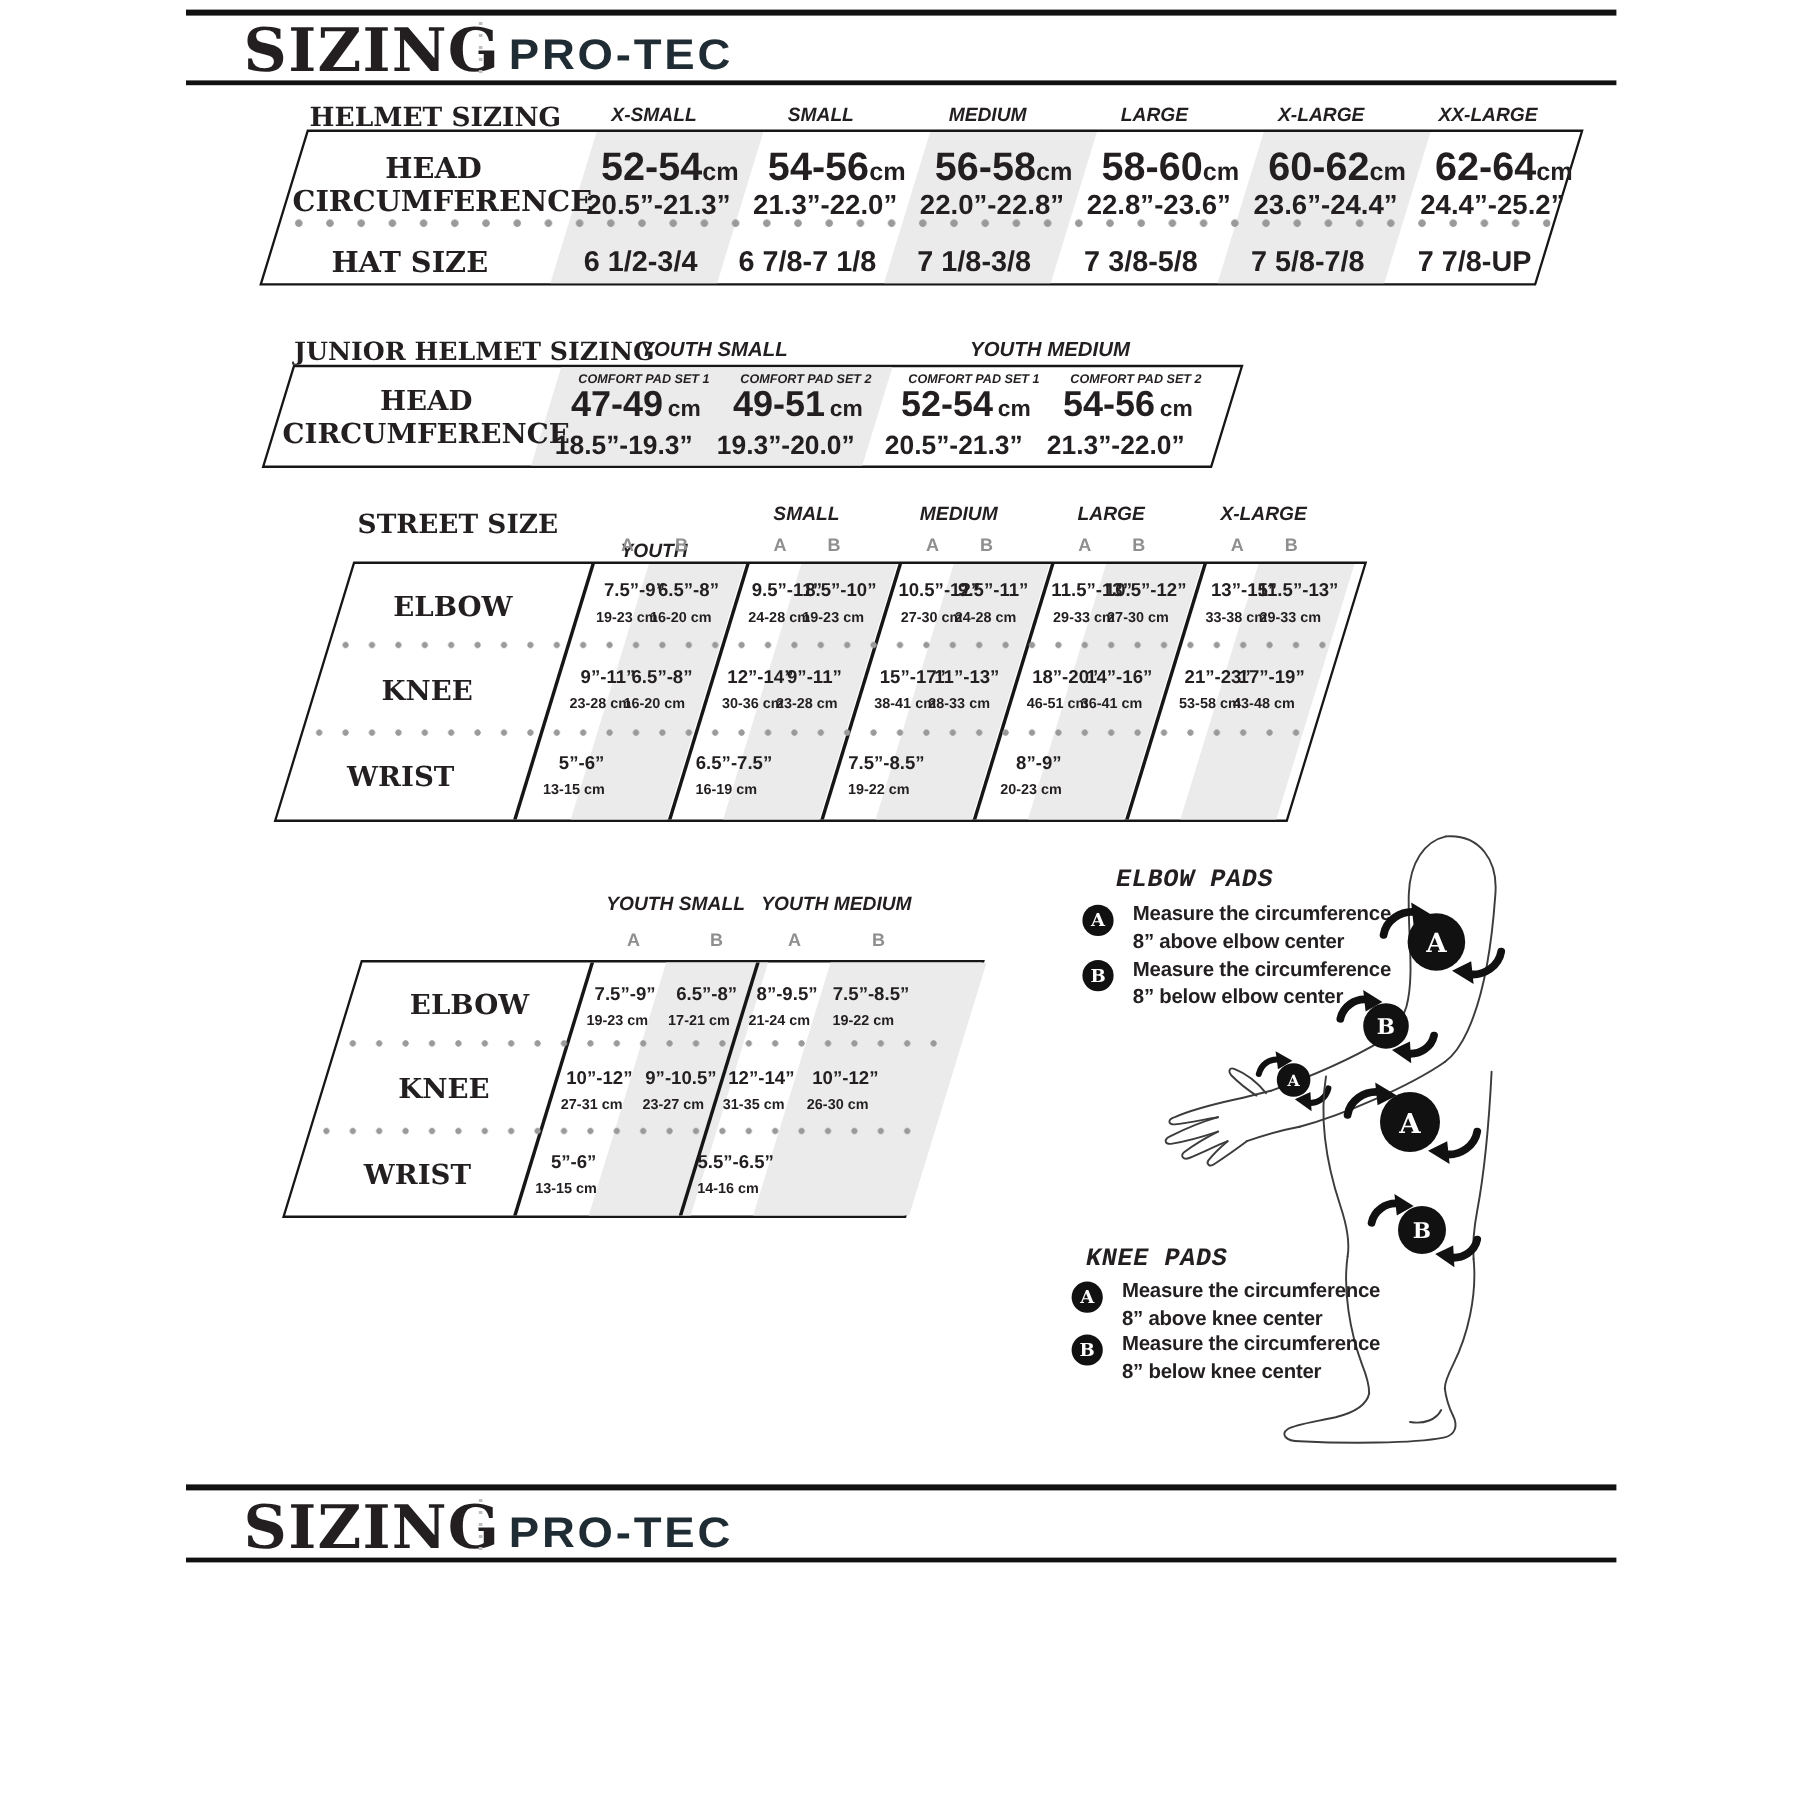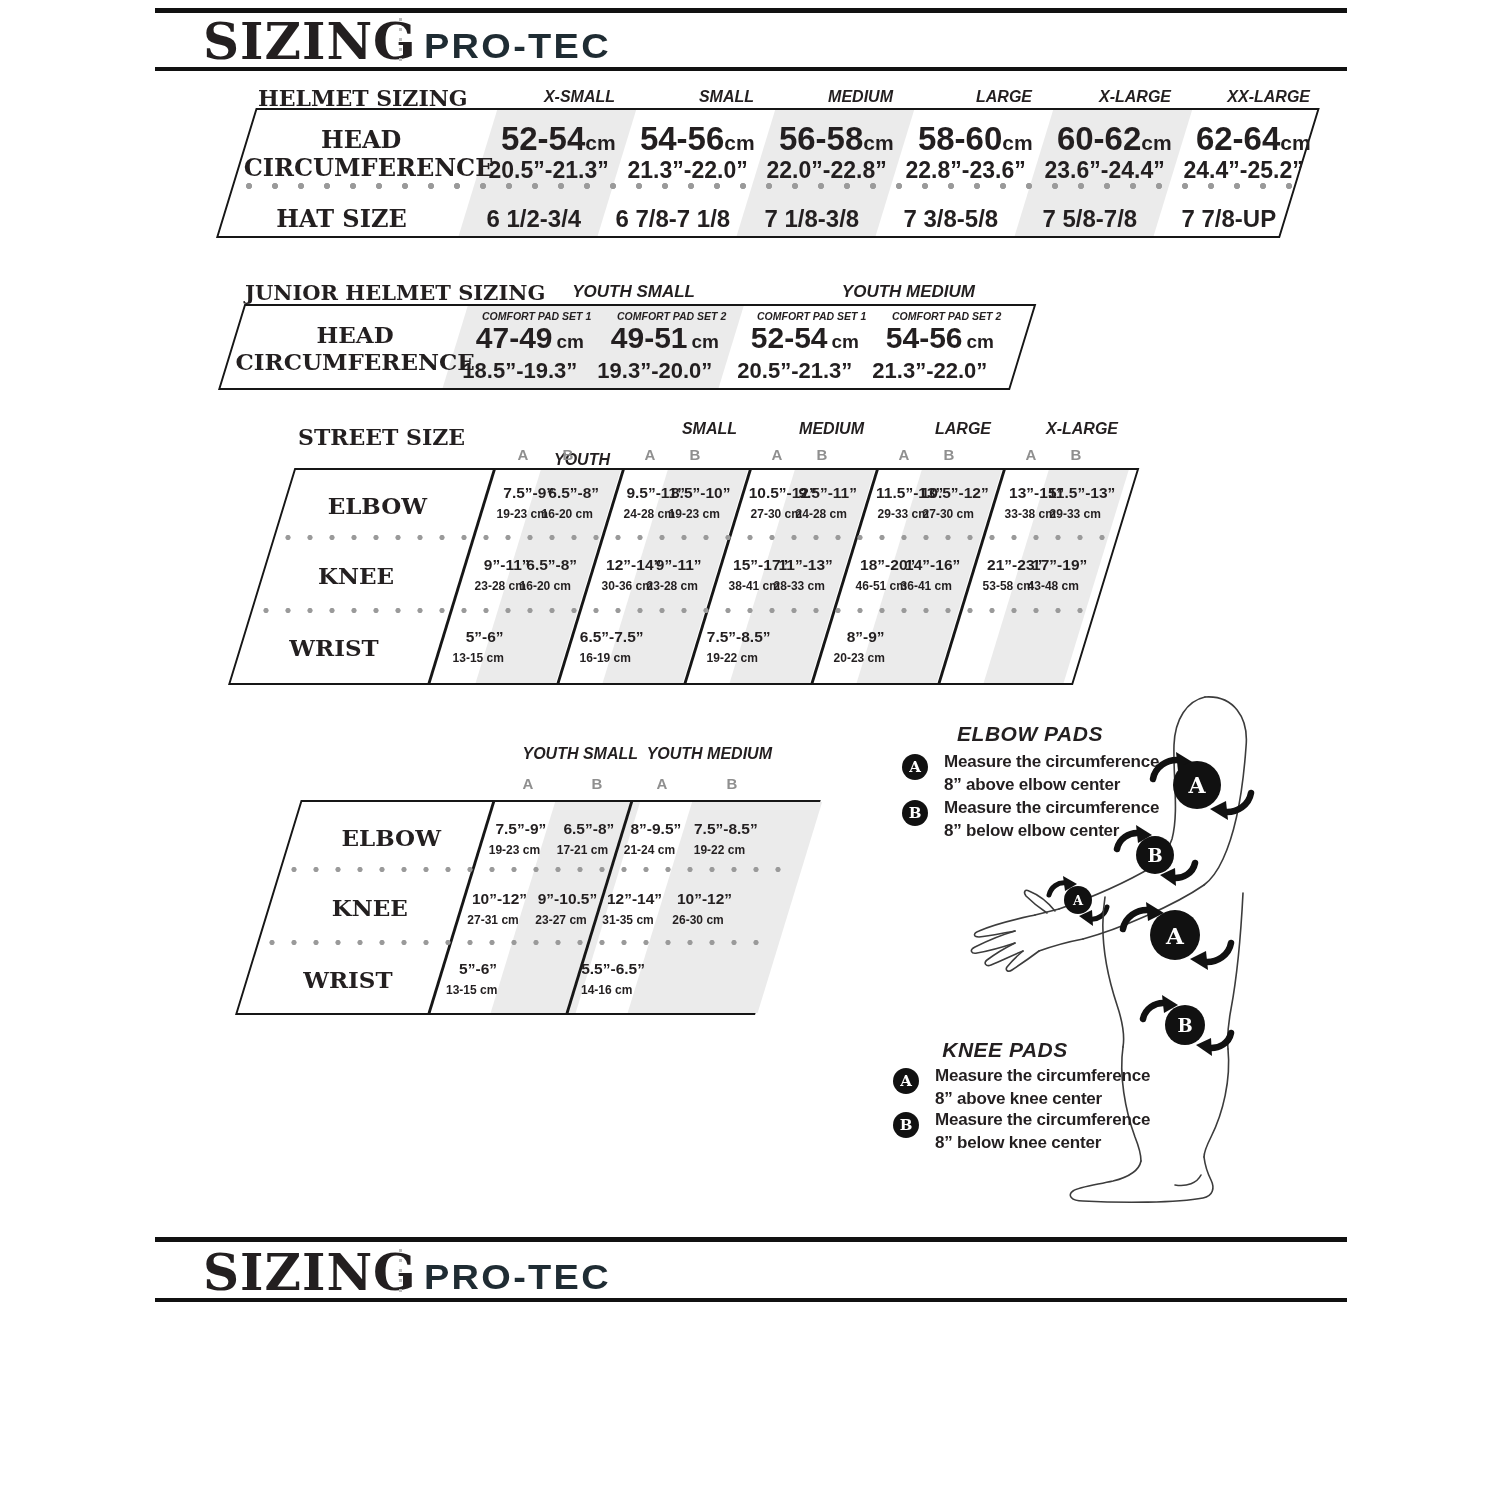--- a/index.html
+++ b/index.html
@@ -1,21 +1,21 @@
 <!DOCTYPE html>
 <html><head>
 <meta charset="utf-8">
 <style>
   html,body{margin:0;padding:0;background:#fff;}
   #page{position:relative;width:1500px;height:1500px;background:#fff;overflow:hidden;
         font-family:"Liberation Sans",sans-serif;color:#231f20;}
   .abs{position:absolute;}
   .slab{font-family:"DejaVu Serif",serif;font-weight:700;}
   .it{font-style:italic;font-weight:700;}
-  .ctr{text-align:center;}
+  .ctr{text-align:left;font-family:Liberation Mono, monospace;}
   .rt{text-align:right;}
   .rule{position:absolute;left:155px;width:1192px;background:#111;}
   .brand{display:inline-block;font-weight:700;font-size:33px;letter-spacing:2px;color:#1f2c33;
          transform:scale(1.15,1.08);transform-origin:0 50%;}
   .divider{position:absolute;width:3px;background-image:repeating-linear-gradient(to bottom,#bdbdbd 0 3px,transparent 3px 10px);}
   .tablebox{position:absolute;}
   .skewbox{position:absolute;inset:0;transform:skewX(-17deg);transform-origin:0 100%;
            border:2.5px solid #161616;background:#fff;}
   .band{position:absolute;top:0;bottom:0;background:#ebebeb;}
   .vsep{position:absolute;top:0;bottom:0;width:2.5px;background:#161616;}
@@ -26,21 +26,21 @@
   .hv{font-size:33px;font-weight:700;}
   .hu{font-size:21px;font-weight:700;}
   .hi{font-size:23px;font-weight:700;}
   .hh{font-size:24px;font-weight:700;}
   .jv{font-size:30px;font-weight:700;}
   .ju{font-size:19px;font-weight:700;margin-left:4px;}
   .ji{font-size:22px;font-weight:700;}
   .sets{font-size:10.5px;font-style:italic;font-weight:700;}
   .ci{font-size:15.5px;font-weight:700;}
   .cc{font-size:12px;font-weight:700;}
-  .colhead{position:absolute;font-style:italic;font-weight:700;font-size:16px;text-align:right;white-space:nowrap;}
+  .colhead{position:absolute;font-style:italic;font-weight:700;font-size:16px;text-align:center;white-space:nowrap;}
   .ab{position:absolute;font-weight:700;font-size:15px;color:#8f8f8f;text-align:center;width:20px;}
   .rowlabel2{line-height:1.16;}
   .bullet{display:inline-block;width:26px;height:26px;border-radius:50%;background:#111;color:#fff;
           text-align:center;line-height:26px;font-family:"DejaVu Serif",serif;font-weight:700;font-size:15px;vertical-align:top;}
   .mline{font-weight:700;font-size:17px;line-height:1.35;letter-spacing:-0.2px;}
   .padtitle{font-style:italic;font-weight:700;font-size:21px;letter-spacing:0.5px;}
   svg{position:absolute;overflow:visible;}
   .outline{fill:none;stroke:#3c3c3c;stroke-width:1.6;stroke-linecap:round;}
   .arrowpath{fill:none;stroke:#111;stroke-width:6.5;stroke-linecap:round;}
   .cletter{fill:#fff;font-family:"DejaVu Serif",serif;font-weight:700;text-anchor:middle;}

